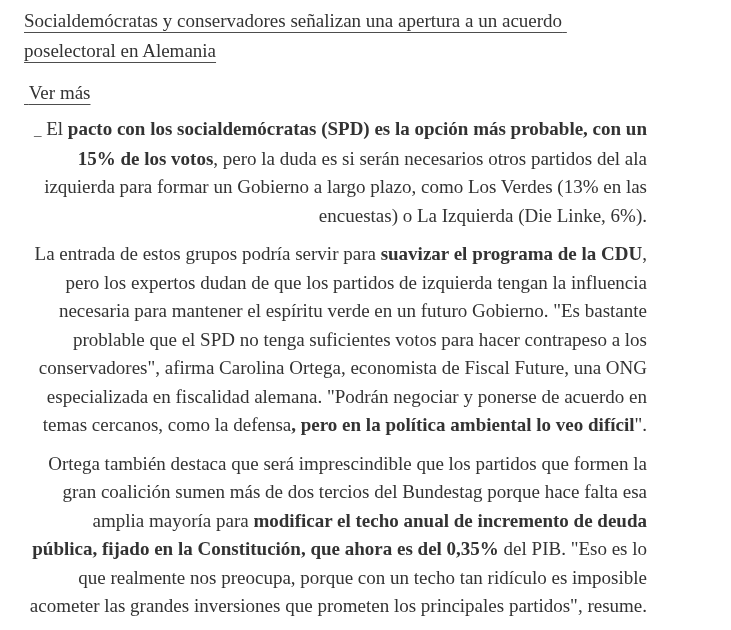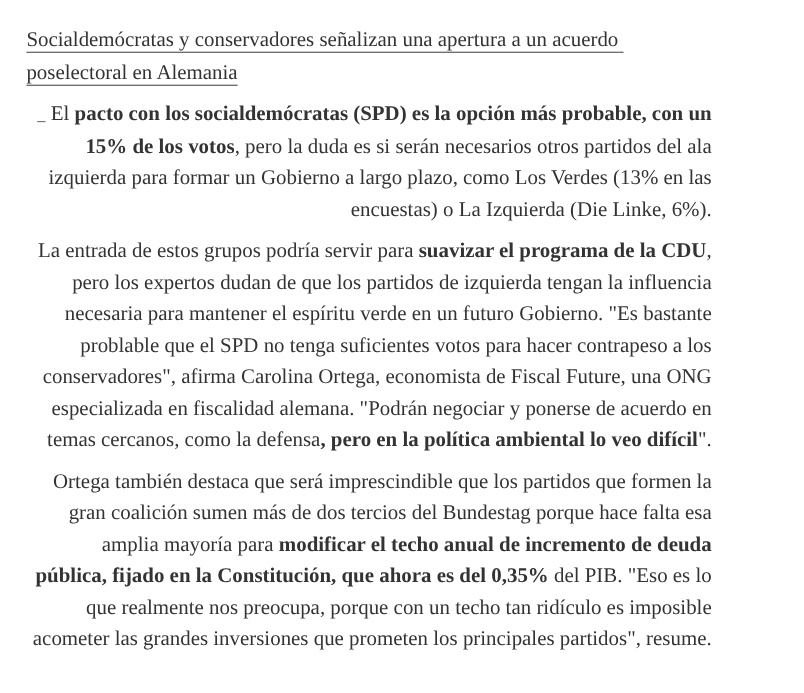--- a/index.html
+++ b/index.html
@@ -6,21 +6,21 @@
   html, body { margin: 0; padding: 0; }
   body {
     width: 731px;
     height: 630px;
     overflow: hidden;
     background: #ffffff;
     font-family: "Liberation Serif", "DejaVu Serif", serif;
     color: #333333;
   }
   .page {
-    padding: 22px 27px 0 24px;
+    padding: 6px 27px 0 24px;
     width: 674px;
   }
   .headline {
     display: block;
     font-size: 19px;
     line-height: 30px;
     font-weight: normal;
     color: #333333;
     text-decoration: underline;
     text-decoration-color: #4d4d4d;
@@ -58,19 +58,20 @@
     color: #444444;
     font-size: 15px;
   }
 </style>
 </head>
 <body>
 
 <div class="page">
   <a class="headline">Socialdemócratas y conservadores señalizan una apertura a un acuerdo poselectoral en Alemania</a>
 
+  <a class="ver-mas"> Ver más</a>
 
   <div class="body-text-block">
       <p class="para"><span class="marker">_</span><span> El </span><strong>pacto con los socialdemócratas (SPD) es la opción más probable, con un 15% de los votos</strong><span>, pero la duda es si serán necesarios otros partidos del ala izquierda para formar un Gobierno a largo plazo, como Los Verdes (13% en las encuestas) o La Izquierda (Die Linke, 6%).</span></p>
       <p class="para"><span> La entrada de estos grupos podría servir para </span><strong>suavizar el programa de la CDU</strong><span>, pero los expertos dudan de que los partidos de izquierda tengan la influencia necesaria para mantener el espíritu verde en un futuro Gobierno. "Es bastante problable que el SPD no tenga suficientes votos para hacer contrapeso a los conservadores", afirma Carolina Ortega, economista de Fiscal Future, una ONG especializada en fiscalidad alemana. "Podrán negociar y ponerse de acuerdo en temas cercanos, como la defensa</span><strong>, pero en la política ambiental lo veo difícil</strong><span>".</span></p>
       <p class="para"><span> Ortega también destaca que será imprescindible que los partidos que formen la gran coalición sumen más de dos tercios del Bundestag porque hace falta esa amplia mayoría para </span><strong>modificar el techo anual de incremento de deuda pública, fijado en la Constitución, que ahora es del 0,35%</strong><span> del PIB. "Eso es lo que realmente nos preocupa, porque con un techo tan ridículo es imposible acometer las grandes inversiones que prometen los principales partidos", resume.</span></p>
     </div>
 </div>
 
 </body></html>

